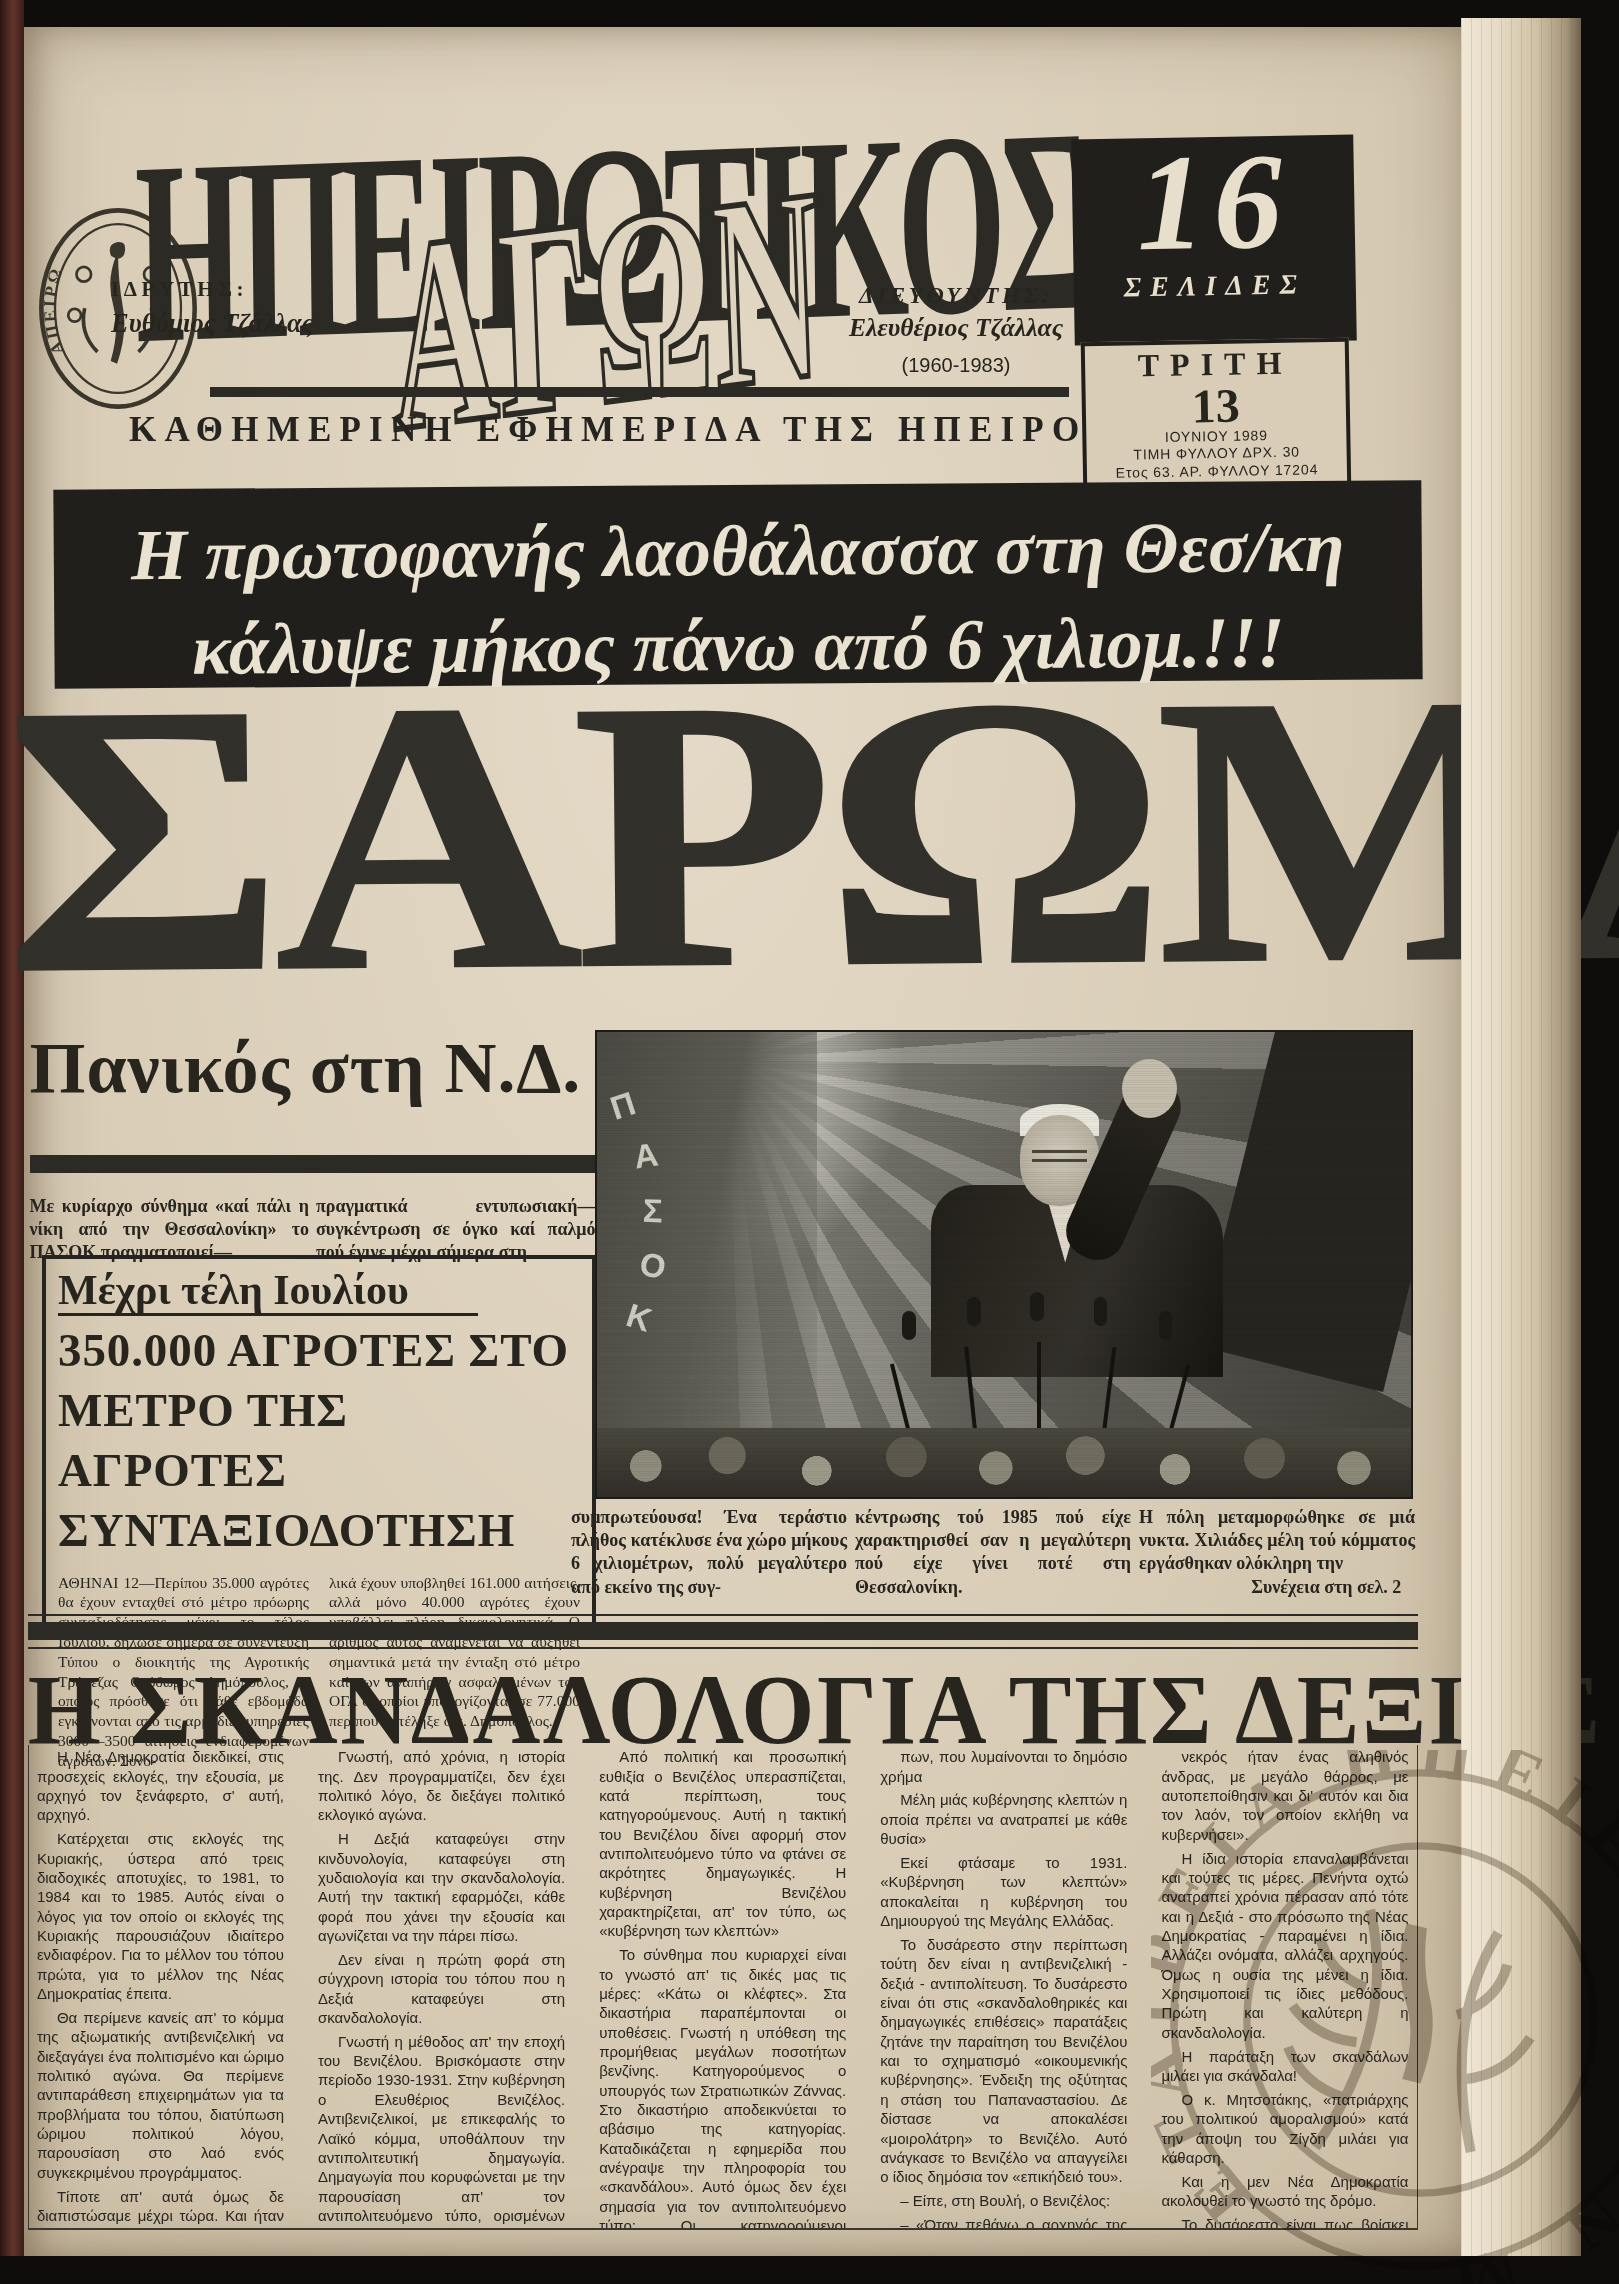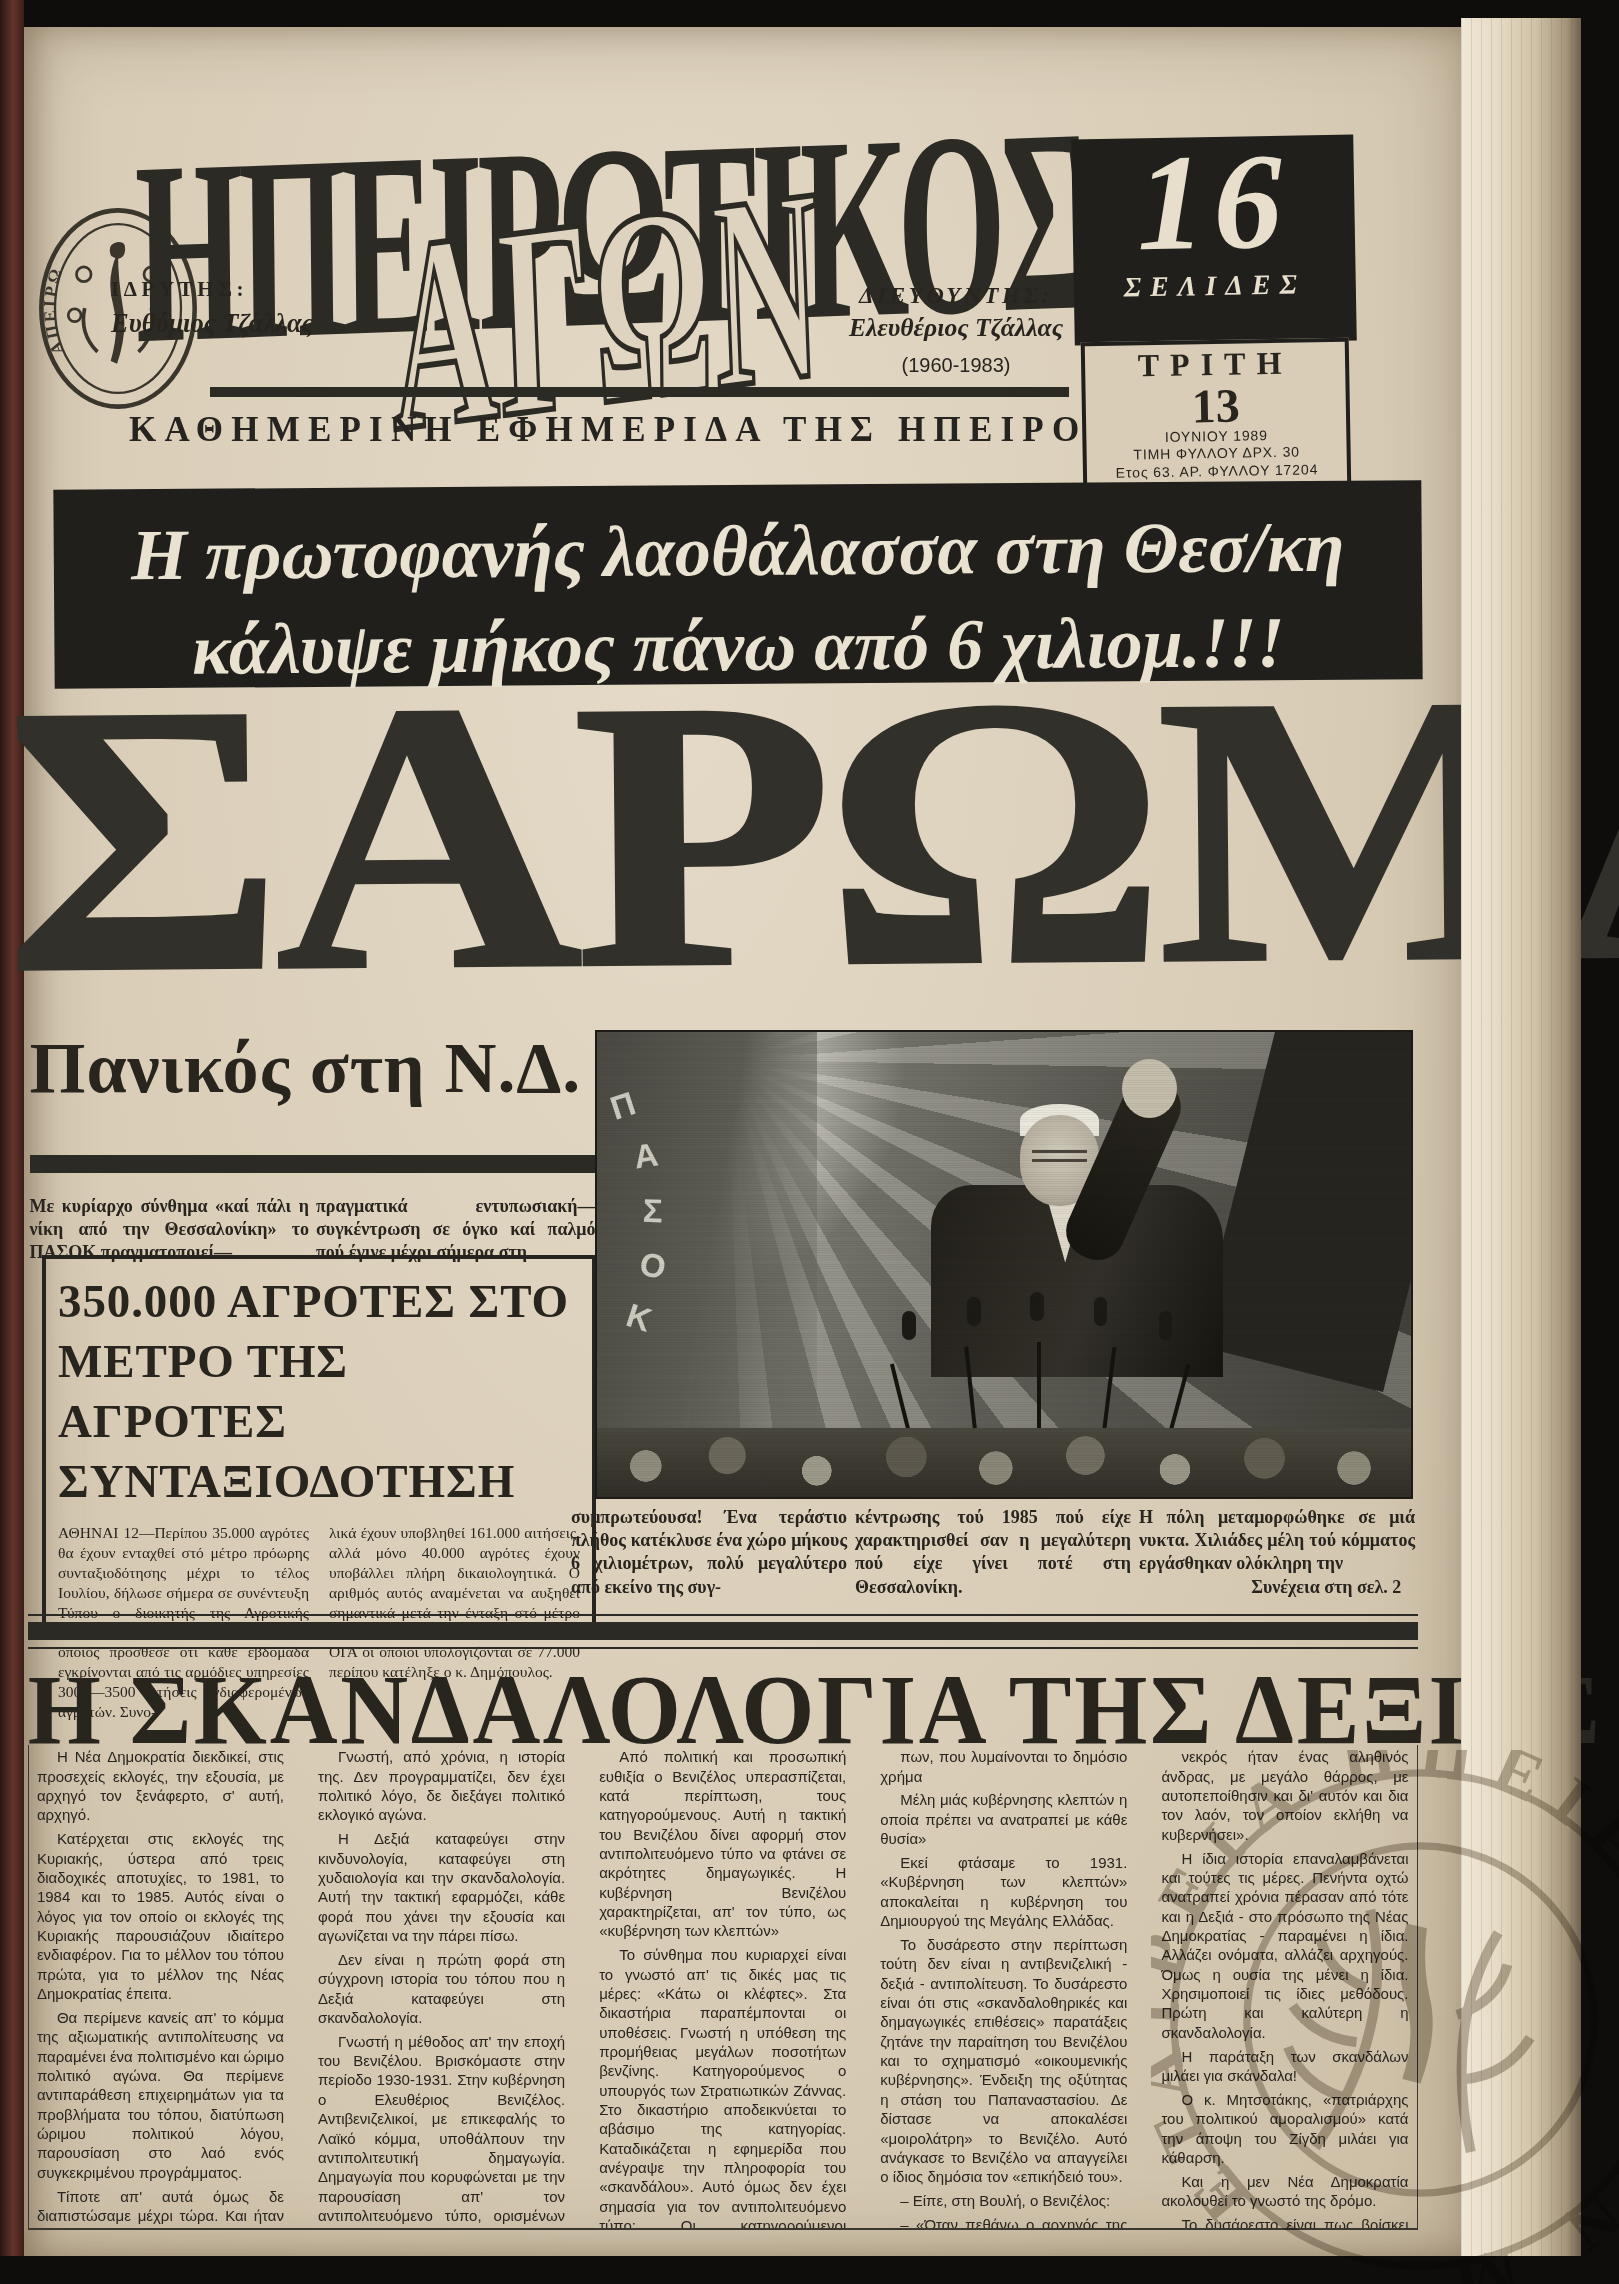--- a/index.html
+++ b/index.html
@@ -209,20 +209,21 @@
     <div class="panic-body">
       <div>
           <p>Με κυρίαρχο σύνθημα «καί πάλι η νίκη από την Θεσσαλονίκη» το ΠΑΣΟΚ πραγματοποιεί—</p>
         </div>
       <div>
           <p>πραγματικά εντυπωσιακή— συγκέντρωση σε όγκο καί παλμό πού έγινε μέχρι σήμερα στη</p>
         </div>
     </div>
 
     <div class="farm-box">
+      <div class="farm-kicker">Μέχρι τέλη Ιουλίου</div>
       <div class="farm-head">
           <p>350.000 ΑΓΡΟΤΕΣ ΣΤΟ</p>
           <p>ΜΕΤΡΟ ΤΗΣ ΑΓΡΟΤΕΣ</p>
           <p>ΣΥΝΤΑΞΙΟΔΟΤΗΣΗ</p>
         </div>
       <div class="farm-body">
         <div>
             <p>ΑΘΗΝΑΙ 12—Περίπου 35.000 αγρότες θα έχουν ενταχθεί στό μέτρο πρόωρης συνταξιοδότησης μέχρι το τέλος Ιουλίου, δήλωσε σήμερα σε συνέντευξη Τύπου ο διοικητής της Αγροτικής Τράπεζας Θεόδωρος Δημόπουλος, ο οποίος πρόσθεσε ότι κάθε εβδομάδα εγκρίνονται από τις αρμόδιες υπηρεσίες 3000—3500 αιτήσεις ενδιαφερομένων αγροτών. Συνο-</p>
           </div>
         <div>
@@ -276,21 +277,21 @@
     </div>
 
     <div class="rule-thin1"></div>
     <div class="rule-thick"></div>
     <div class="rule-thin2"></div>
     <div class="scandal-h">Η ΣΚΑΝΔΑΛΟΛΟΓΙΑ ΤΗΣ ΔΕΞΙΑΣ</div>
     <div class="scandal-cols">
       <div>
           <p>Η Νέα Δημοκρατία διεκδικεί, στις προσεχείς εκλογές, την εξουσία, με αρχηγό τον ξενάφερτο, σ' αυτή, αρχηγό.</p>
           <p>Κατέρχεται στις εκλογές της Κυριακής, ύστερα από τρεις διαδοχικές αποτυχίες, το 1981, το 1984 και το 1985. Αυτός είναι ο λόγος για τον οποίο οι εκλογές της Κυριακής παρουσιάζουν ιδιαίτερο ενδιαφέρον. Για το μέλλον του τόπου πρώτα, για το μέλλον της Νέας Δημοκρατίας έπειτα.</p>
-          <p>Θα περίμενε κανείς απ' το κόμμα της αξιωματικής αντιπολίτευσης να παραμένει ένα πολιτισμένο και ώριμο πολιτικό αγώνα. Θα περίμενε αντιπαράθεση επιχειρημάτων για τα προβλήματα του τόπου, διατύπωση ώριμου πολιτικού λόγου, παρουσίαση στο λαό ενός συγκεκριμένου προγράμματος.</p>
+          <p>Θα περίμενε κανείς απ' το κόμμα της αξιωματικής αντιβενιζελική να διεξαγάγει ένα πολιτισμένο και ώριμο πολιτικό αγώνα. Θα περίμενε αντιπαράθεση επιχειρημάτων για τα προβλήματα του τόπου, διατύπωση ώριμου πολιτικού λόγου, παρουσίαση στο λαό ενός συγκεκριμένου προγράμματος.</p>
           <p>Τίποτε απ' αυτά όμως δε διαπιστώσαμε μέχρι τώρα. Και ήταν επόμενο έτσι να γίνει. Γιατί η Νέα Δημοκρατία εκπροσωπεί τη Δεξιά, με όλα της τα παρακλάδια, σε τούτο τον τόπο.</p>
         </div>
       <div>
           <p>Γνωστή, από χρόνια, η ιστορία της. Δεν προγραμματίζει, δεν έχει πολιτικό λόγο, δε διεξάγει πολιτικό εκλογικό αγώνα.</p>
           <p>Η Δεξιά καταφεύγει στην κινδυνολογία, καταφεύγει στη χυδαιολογία και την σκανδαλολογία. Αυτή την τακτική εφαρμόζει, κάθε φορά που χάνει την εξουσία και αγωνίζεται να την πάρει πίσω.</p>
           <p>Δεν είναι η πρώτη φορά στη σύγχρονη ιστορία του τόπου που η Δεξιά καταφεύγει στη σκανδαλολογία.</p>
           <p>Γνωστή η μέθοδος απ' την εποχή του Βενιζέλου. Βρισκόμαστε στην περίοδο 1930-1931. Στην κυβέρνηση ο Ελευθέριος Βενιζέλος. Αντιβενιζελικοί, με επικεφαλής το Λαϊκό κόμμα, υποθάλπουν την αντιπολιτευτική δημαγωγία. Δημαγωγία που κορυφώνεται με την παρουσίαση απ' τον αντιπολιτευόμενο τύπο, ορισμένων «σκανδάλων». Έμειναν γνωστά στην πολιτική ιστορία ως «σκάνδαλα» της κινίνης, του ψωμιού, της βενζίνης.</p>
         </div>
       <div>
           <p>Από πολιτική και προσωπική ευθιξία ο Βενιζέλος υπερασπίζεται, κατά περίπτωση, τους κατηγορούμενους. Αυτή η τακτική του Βενιζέλου δίνει αφορμή στον αντιπολιτευόμενο τύπο να φτάνει σε ακρότητες δημαγωγικές. Η κυβέρνηση Βενιζέλου χαρακτηρίζεται, απ' τον τύπο, ως «κυβέρνηση των κλεπτών»</p>

